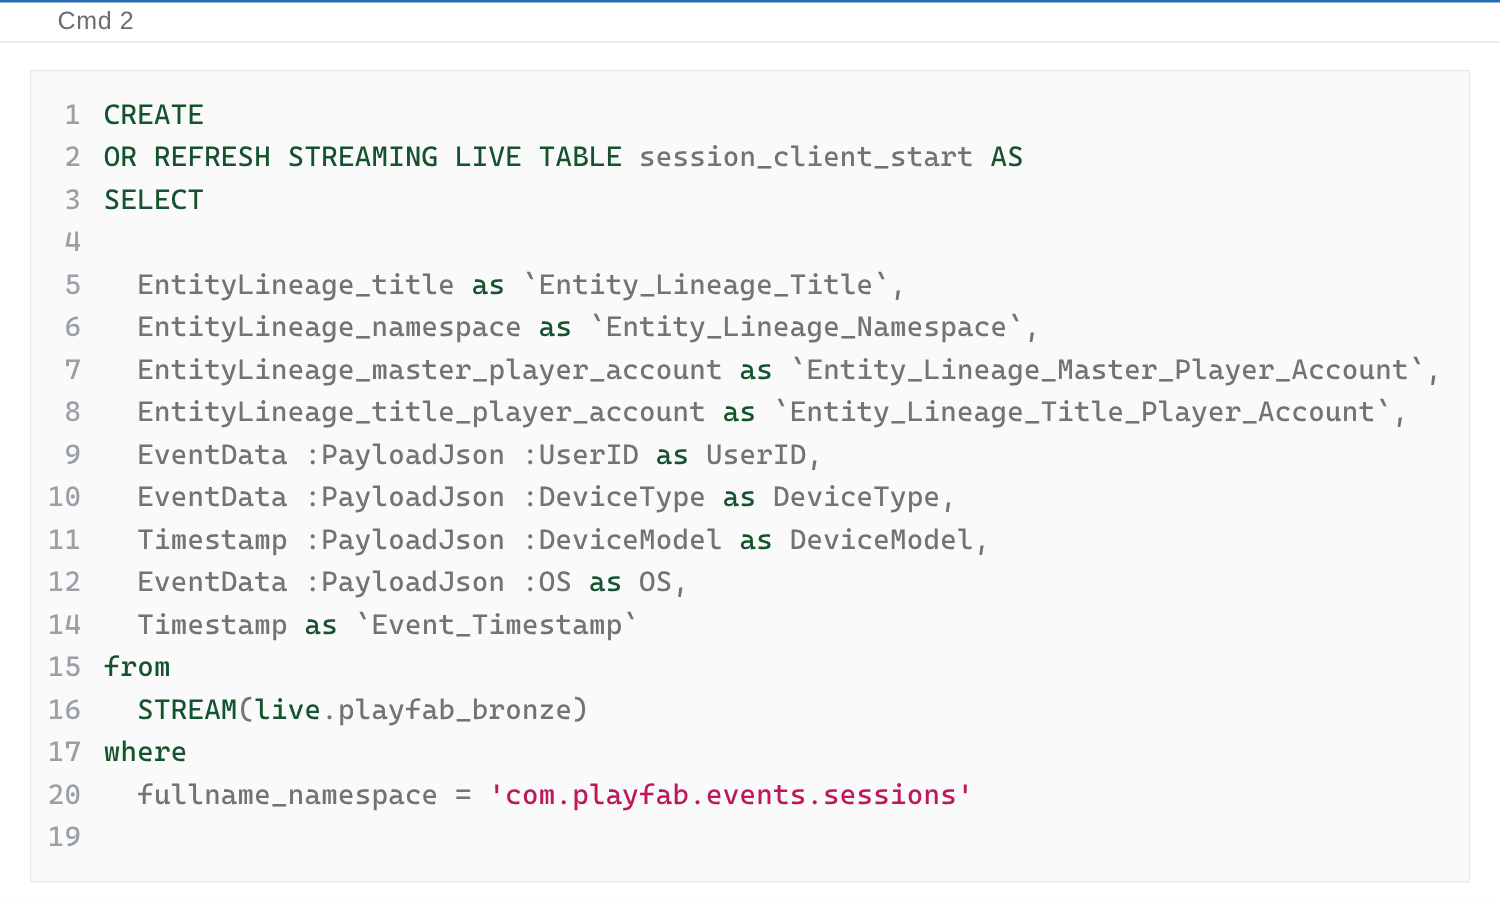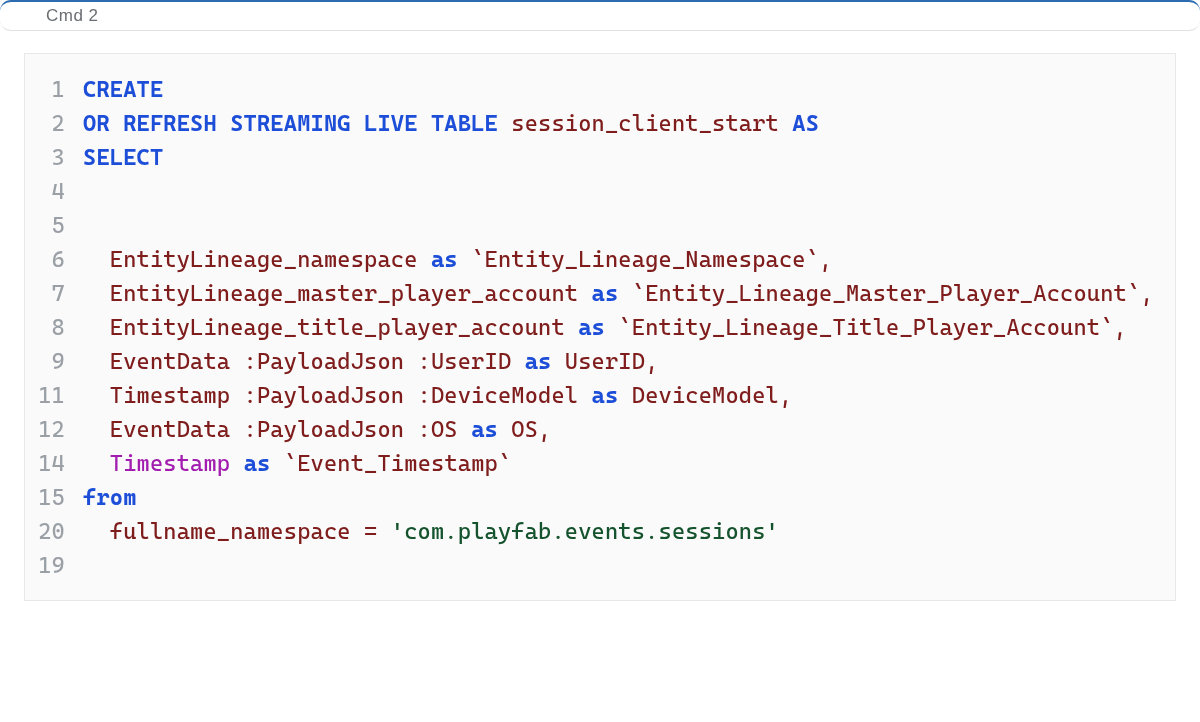--- a/index.html
+++ b/index.html
@@ -5,26 +5,25 @@
   * { box-sizing: border-box; margin: 0; padding: 0; }
   body {
     background: #ffffff;
     font-family: "Segoe UI", Arial, sans-serif;
     width: 1200px;
     height: 722px;
     overflow: hidden;
   }
   .cell-header {
     color: #6a6e73;
-    font-size: 17px;
+    font-size: 20px;
     padding: 4px 0 4px 46px;
     border-top: 2px solid #2b6cb0;
     border-bottom: 1px solid #dfe1e4;
     letter-spacing: 0.5px;
-    border-radius: 11px;
   }
   .cell-body {
     margin: 22px 24px 0 24px;
     border: 1px solid #e6e8ea;
     background: #fafafa;
     padding: 18px 0;
   }
   .code-editor {
     font-family: "Cascadia Mono", "JetBrains Mono", Consolas, "Courier New", monospace;
     font-size: 22.5px;
@@ -40,24 +39,24 @@
     text-align: right;
     padding-right: 18px;
     color: #9aa0a6;
     user-select: none;
     flex: 0 0 58px;
   }
   .line-content {
     white-space: pre;
     color: #1a1a1a;
   }
-  .tok-kw   { color: #1d4ed8; font-weight: 700; }
-  .tok-id   { color: #7f1d1d; }
-  .tok-attr { color: #a21caf; }
-  .tok-str  { color: #14532d; }
+  .tok-kw   { color: #14532d; font-weight: 400; }
+  .tok-id   { color: #737373; }
+  .tok-attr { color: #737373; }
+  .tok-str  { color: #be185d; }
 </style>
 </head>
 <body>
 
 <div class="cell-header">
   <span>Cmd 2</span>
 </div>
 
 <div class="cell-body">
   <div class="code-editor" id="editor">
@@ -71,54 +70,67 @@
       </div>
       <div class="code-line">
         <span class="gutter">3</span>
         <span class="line-content"><span class="tok-kw">SELECT</span></span>
       </div>
       <div class="code-line">
         <span class="gutter">4</span>
       </div>
       <div class="code-line">
         <span class="gutter">5</span>
+        <span class="line-content"><span class="tok-id">  EntityLineage_title </span><span class="tok-kw">as</span><span class="tok-id"> `Entity_Lineage_Title`,</span></span>
       </div>
       <div class="code-line">
         <span class="gutter">6</span>
         <span class="line-content"><span class="tok-id">  EntityLineage_namespace </span><span class="tok-kw">as</span><span class="tok-id"> `Entity_Lineage_Namespace`,</span></span>
       </div>
       <div class="code-line">
         <span class="gutter">7</span>
         <span class="line-content"><span class="tok-id">  EntityLineage_master_player_account </span><span class="tok-kw">as</span><span class="tok-id"> `Entity_Lineage_Master_Player_Account`,</span></span>
       </div>
       <div class="code-line">
         <span class="gutter">8</span>
         <span class="line-content"><span class="tok-id">  EntityLineage_title_player_account </span><span class="tok-kw">as</span><span class="tok-id"> `Entity_Lineage_Title_Player_Account`,</span></span>
       </div>
       <div class="code-line">
         <span class="gutter">9</span>
         <span class="line-content"><span class="tok-id">  EventData :PayloadJson :UserID </span><span class="tok-kw">as</span><span class="tok-id"> UserID,</span></span>
       </div>
       <div class="code-line">
+        <span class="gutter">10</span>
+        <span class="line-content"><span class="tok-id">  EventData :PayloadJson :DeviceType </span><span class="tok-kw">as</span><span class="tok-id"> DeviceType,</span></span>
+      </div>
+      <div class="code-line">
         <span class="gutter">11</span>
         <span class="line-content"><span class="tok-id">  Timestamp :PayloadJson :DeviceModel </span><span class="tok-kw">as</span><span class="tok-id"> DeviceModel,</span></span>
       </div>
       <div class="code-line">
         <span class="gutter">12</span>
         <span class="line-content"><span class="tok-id">  EventData :PayloadJson :OS </span><span class="tok-kw">as</span><span class="tok-id"> OS,</span></span>
       </div>
       <div class="code-line">
         <span class="gutter">14</span>
         <span class="line-content"><span class="tok-id">  </span><span class="tok-attr">Timestamp</span><span class="tok-id"> </span><span class="tok-kw">as</span><span class="tok-id"> `Event_Timestamp`</span></span>
       </div>
       <div class="code-line">
         <span class="gutter">15</span>
         <span class="line-content"><span class="tok-kw">from</span></span>
       </div>
       <div class="code-line">
+        <span class="gutter">16</span>
+        <span class="line-content"><span class="tok-id">  </span><span class="tok-kw">STREAM</span><span class="tok-id">(</span><span class="tok-kw">live</span><span class="tok-id">.</span><span class="tok-attr">playfab_bronze</span><span class="tok-id">)</span></span>
+      </div>
+      <div class="code-line">
+        <span class="gutter">17</span>
+        <span class="line-content"><span class="tok-kw">where</span></span>
+      </div>
+      <div class="code-line">
         <span class="gutter">20</span>
         <span class="line-content"><span class="tok-id">  fullname_namespace = </span><span class="tok-str">'com.playfab.events.sessions'</span></span>
       </div>
       <div class="code-line">
         <span class="gutter">19</span>
       </div>
     </div>
 </div>
 
 </body></html>

